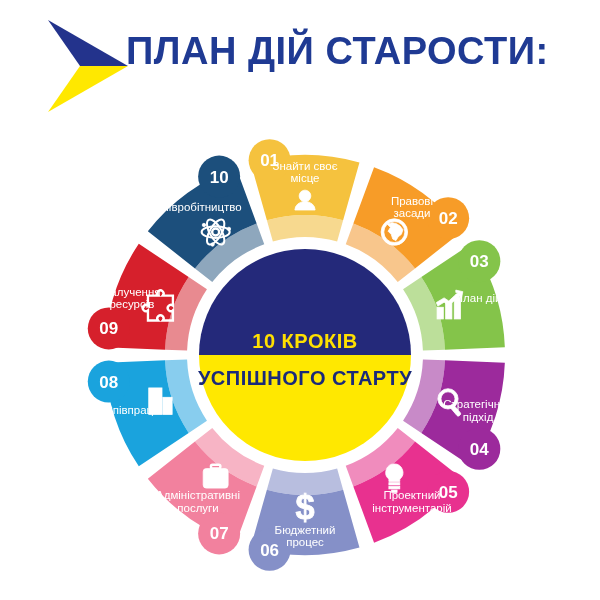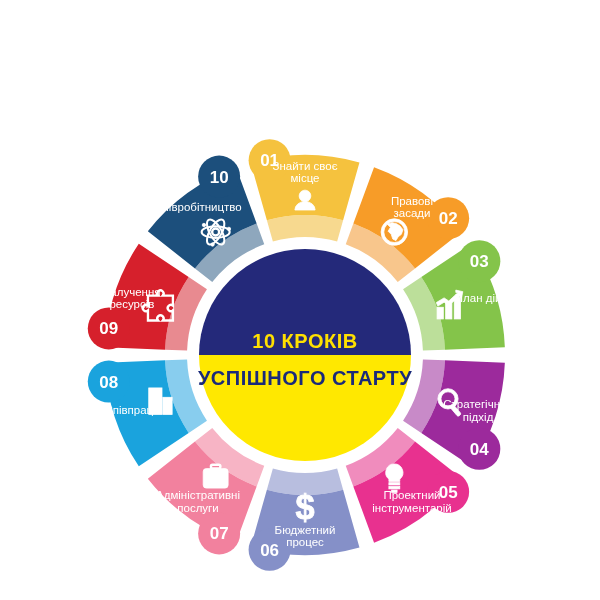--- a/index.html
+++ b/index.html
@@ -80,20 +80,29 @@
     text-anchor: middle;
     dominant-baseline: central;
     letter-spacing: 0.5px;
   }
 </style>
 </head>
 <body>
 
 <div id="page">
 
+  <div id="header">
+    <div id="logo">
+      <svg width="100" height="100" viewBox="0 0 100 100">
+        <polygon points="12,6 92,52 44,52" fill="#23338c"></polygon>
+        <polygon points="92,52 12,98 44,52" fill="#ffe800"></polygon>
+      </svg>
+    </div>
+    <div id="title" style="color: rgb(31, 58, 147);">ПЛАН ДІЙ СТАРОСТИ:</div>
+  </div>
 
   <div id="wheel">
     <svg width="600" height="600" viewBox="0 0 600 600">
       <defs>
         <g id="icon-person">
           <circle cx="0" cy="-9" r="7.5"></circle>
           <path d="M -13,9 a 13,11 0 0 1 26,0 z"></path>
         </g>
         <g id="icon-globe">
           <path d="M0,-17 A17,17 0 1 1 0,17 A17,17 0 1 1 0,-17 Z M0,-13.5 A13.5,13.5 0 1 0 0,13.5 A13.5,13.5 0 1 0 0,-13.5 Z"></path>

